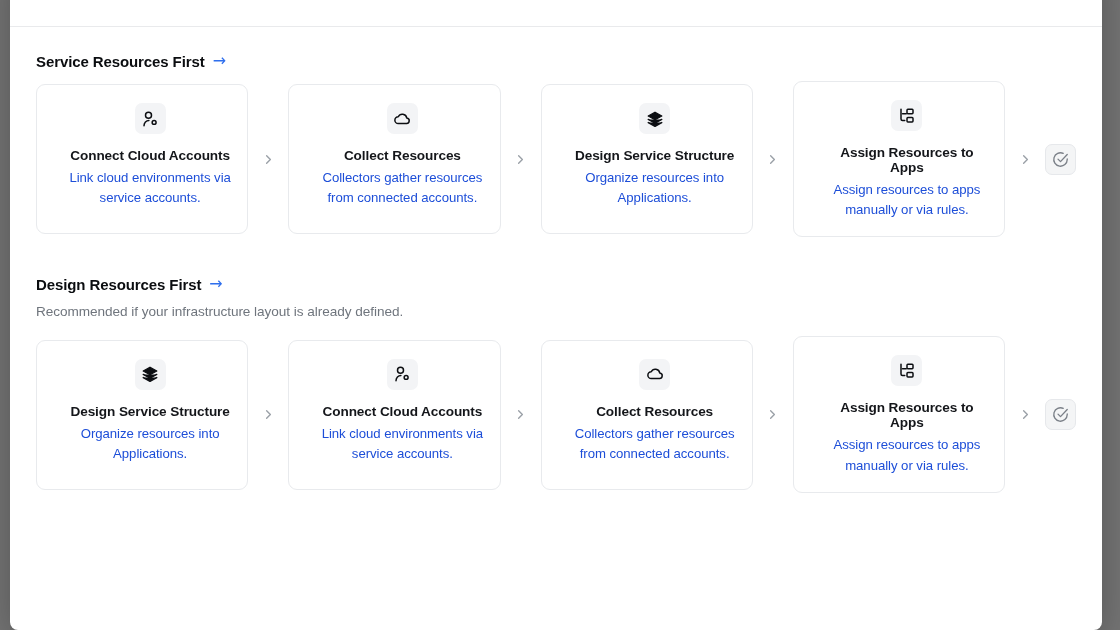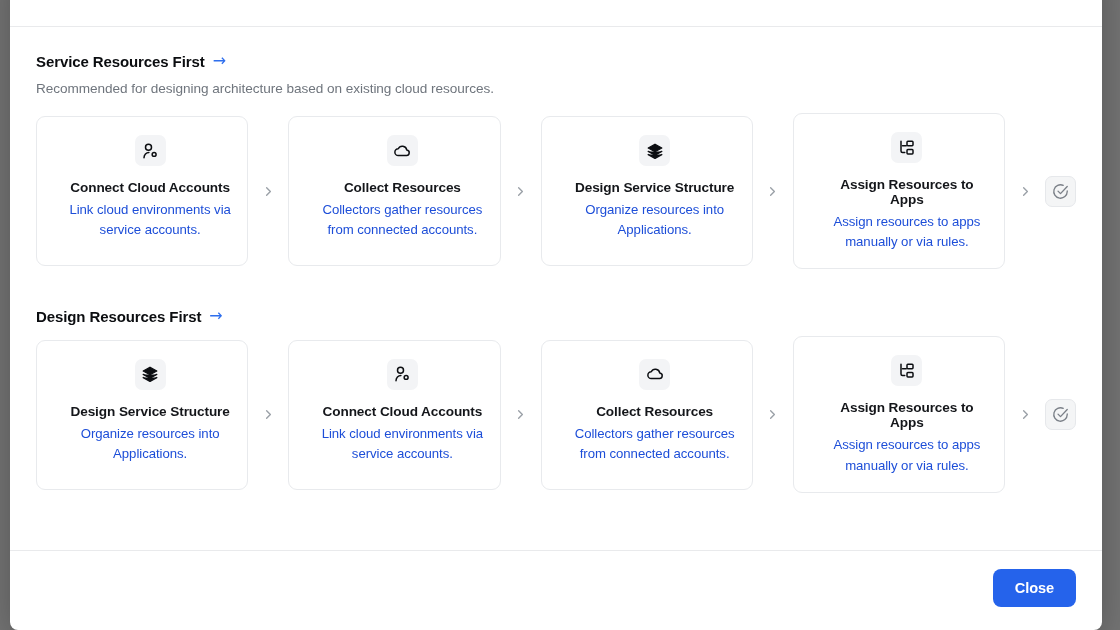--- a/index.html
+++ b/index.html
@@ -132,21 +132,20 @@
     <div id="dialog-title">Process Guide</div>
   </div>
 
   <div id="dialog-body">
 
     <div class="section">
       <div class="section-head">
         <span class="section-title">Service Resources First</span>
         <span class="arrow-link">→</span>
       </div>
-      <div class="section-desc">Recommended for designing architecture based on existing cloud resources.</div>
 
       <div class="steps-row">
 
         <div class="step-card">
           <div class="step-icon-box">
             <svg width="18" height="18" viewBox="0 0 24 24" fill="none" stroke="#0c0e12" stroke-width="2" stroke-linecap="round" stroke-linejoin="round">
               <circle cx="10" cy="7" r="4"></circle>
                 <path d="M4 21c0-4 3-7 6.5-7"></path>
                 <circle cx="17.5" cy="16.5" r="2.6"></circle>
             </svg>
@@ -224,20 +223,21 @@
       </div>
     </div>
 
     <div class="gap-2"></div>
 
     <div class="section">
       <div class="section-head">
         <span class="section-title">Design Resources First</span>
         <span class="arrow-link">→</span>
       </div>
+      <div class="section-desc">Recommended if your infrastructure layout is already defined.</div>
 
       <div class="steps-row">
 
         <div class="step-card">
           <div class="step-icon-box">
             <svg width="18" height="18" viewBox="0 0 24 24" fill="none" stroke="#0c0e12" stroke-width="1.9" stroke-linecap="round" stroke-linejoin="round">
               <path d="M12 3 3 8l9 5 9-5-9-5z" fill="#0c0e12"></path>
                 <path d="M3 12.5l9 5 9-5" fill="#0c0e12"></path>
                 <path d="M3 16.8l9 5 9-5" fill="#0c0e12"></path>
             </svg>
@@ -312,17 +312,14 @@
           </svg>
         </div>
 
       </div>
     </div>
 
     <div class="gap-3"></div>
 
   </div>
 
-  <div id="dialog-footer">
-    <button id="close-button">Close</button>
-  </div>
 
 </div>
 
 </body></html>

